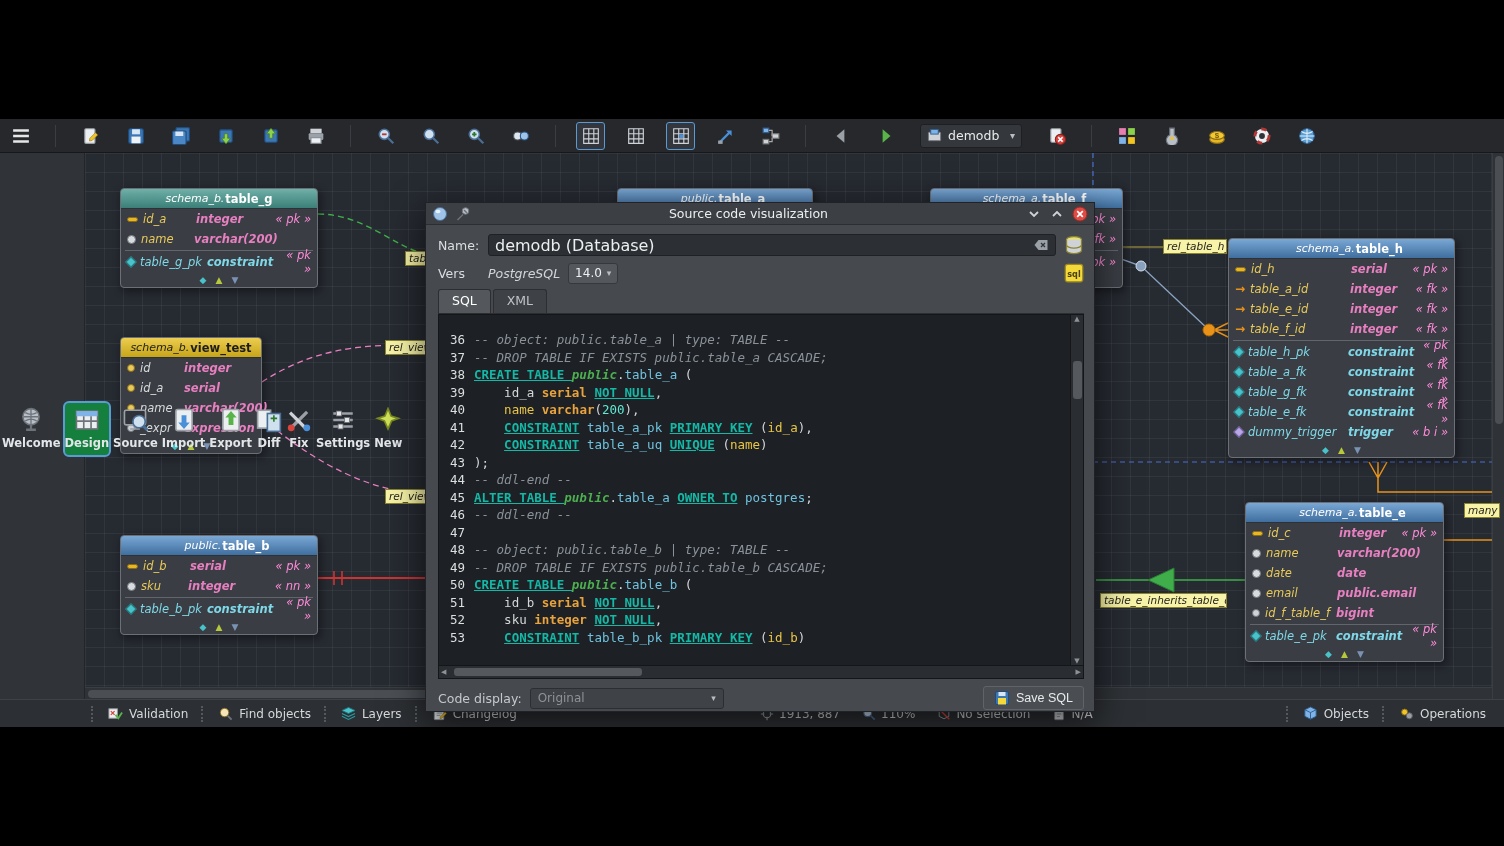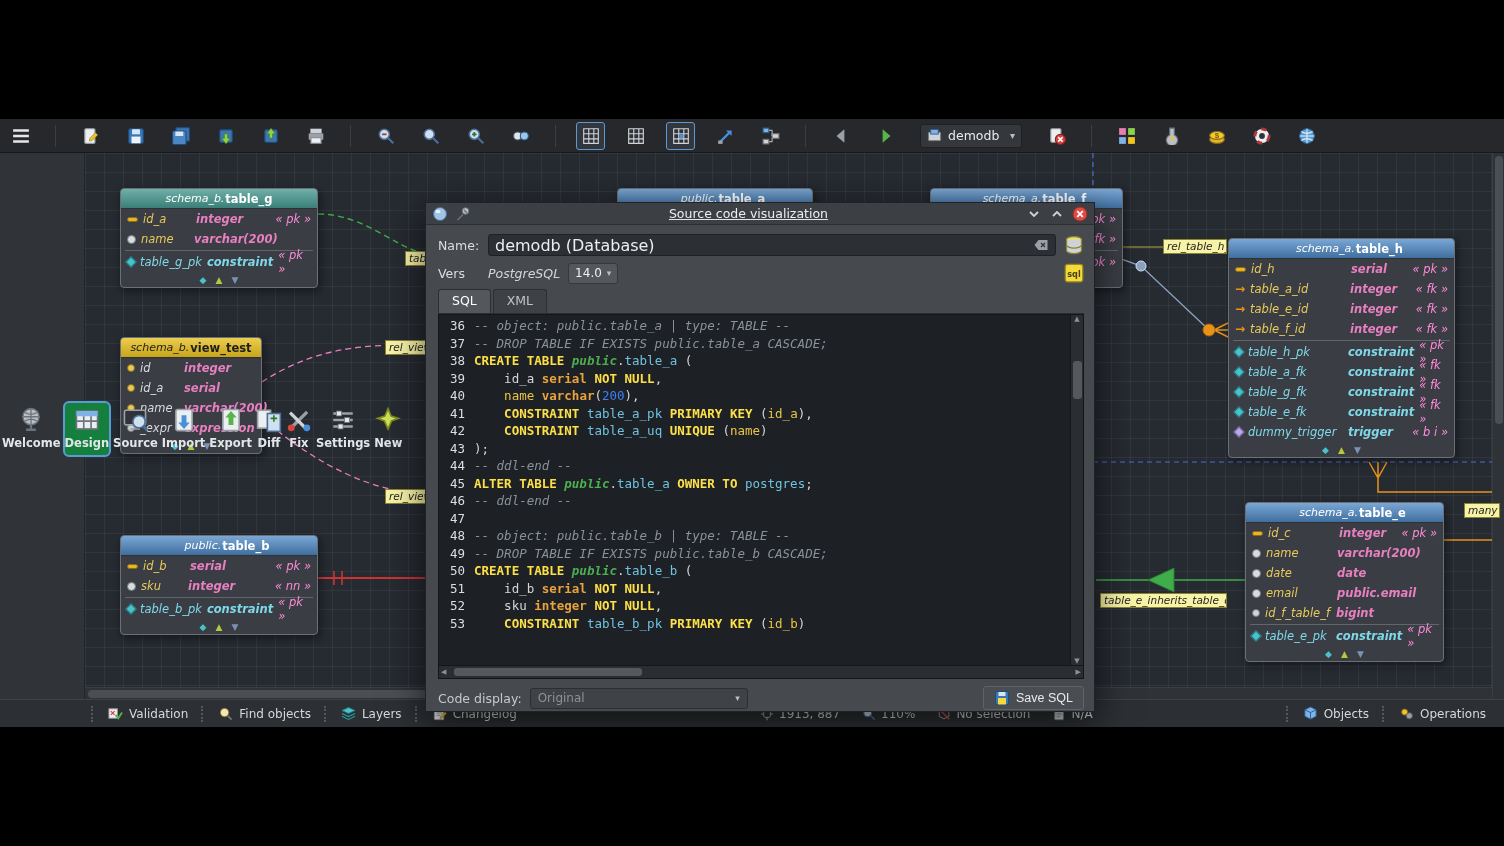--- a/index.html
+++ b/index.html
@@ -43,21 +43,21 @@
   .hdr.blue{background:linear-gradient(#7aa7d4,#3f6f9f);padding-left:16px;}
   .hdr.teal{background:linear-gradient(#6fb0a8,#3a7f78);}
   .hdr.yellow{background:linear-gradient(#eccd4e,#c7a51a);color:#1d1d1d;}
   .hdr .schema{font-style:italic;font-size:11px;}
   .hdr .tname{font-weight:bold;font-size:11.5px;}
   .trow{height:20px;display:flex;align-items:center;padding:0 6px;gap:5px;font-style:italic;}
   .trow .nm{flex:0 0 auto;}
   .trow.attr .nm{color:#e8c95a;}
   .trow.plain .nm{color:#d8dadc;}
   .trow .tp{color:#e87fc0;font-weight:bold;}
-  .trow .tag{margin-left:auto;color:#ff8ad8;}
+  .trow .tag{margin-left:auto;color:#ff8ad8;text-align:right;}
   .trow.constraint .nm,.trow.constraint .tp{color:#7fd8e8;}
   .sep{border-top:1px solid #61666d;margin:1px 4px;}
   .ft{height:15px;display:flex;align-items:center;justify-content:center;gap:9px;font-size:9px;font-style:normal;}
   .fi.d{color:#49c2c9;} .fi.u{color:#b5c93a;} .fi.w{color:#7a93b5;}
   .ri{display:inline-block;flex:0 0 auto;}
   .ri-pk{width:11px;height:5px;background:#e8b622;border:1px solid #8a6d1a;border-radius:3px;}
   .ri-col{width:9px;height:9px;background:#d9dcdf;border:1px solid #74797f;border-radius:50%;}
   .ri-fk{color:#e8921a;font-weight:bold;font-style:normal;font-size:12px;line-height:10px;}
   .ri-constraint{width:8px;height:8px;background:#49c2c9;border:1px solid #1f7a80;transform:rotate(45deg);}
   .ri-trigger{width:8px;height:8px;background:#b9a7e8;border:1px solid #6f5fa0;transform:rotate(45deg);}
@@ -66,59 +66,59 @@
   .rlabel{position:absolute;background:#f7f3a8;border:1px solid #8a8430;color:#26241a;font-size:10.5px;font-style:italic;
           padding:0 3px;height:15px;line-height:13px;white-space:nowrap;overflow:hidden;}
   .cv-vscroll{position:absolute;right:0;top:0;width:12px;height:546px;background:#2f3236;border-left:1px solid #3a3d41;}
   .cv-vscroll .thumb{position:absolute;left:2px;top:3px;width:8px;height:268px;background:#4b4f54;border-radius:4px;}
   .cv-hscroll{position:absolute;left:0;top:534px;width:1407px;height:12px;background:#2f3236;border-top:1px solid #3a3d41;}
   .cv-hscroll .thumb{position:absolute;left:3px;top:2px;width:376px;height:8px;background:#4b4f54;border-radius:4px;}
   
   .dialog{position:absolute;left:425px;top:202px;width:670px;height:510px;background:#46494e;border:1px solid #202227;
           box-shadow:0 10px 34px rgba(0,0,0,.65);z-index:9;color:#e2e4e6;font-size:13px;display:flex;flex-direction:column;}
   .dlg-titlebar{height:22px;background:#3c3f43;border-bottom:1px solid #2c2e32;display:flex;align-items:center;
-                padding:0 6px;gap:7px;flex:0 0 auto;text-decoration:underline;}
+                padding:0 6px;gap:7px;flex:0 0 auto;}
   .dlg-title{flex:1;text-align:center;font-size:12.5px;color:#eceef0;}
   .dlg-ico{display:inline-flex;align-items:center;justify-content:center;flex:0 0 auto;}
   .dlg-body{flex:1;display:flex;flex-direction:column;padding:8px 10px 0 12px;min-height:0;}
   .dlg-row{display:flex;align-items:center;gap:8px;height:24px;margin-bottom:4px;flex:0 0 auto;}
   .dlg-row label{width:42px;color:#dcdee0;font-size:12.5px;flex:0 0 auto;}
   .field{flex:1;height:22px;background:#2c2f33;border:1px solid #1f2125;border-radius:3px;display:flex;align-items:center;
          padding:0 6px;gap:6px;color:#eceef0;font-size:16px;}
   .field .ftext{flex:1;white-space:nowrap;overflow:hidden;}
   .pg-engine{font-style:italic;color:#d3d6d9;font-size:12.5px;}
   .mini-combo{height:21px;background:#54585d;border:1px solid #35383c;border-radius:3px;display:flex;align-items:center;
               gap:5px;padding:0 6px;font-size:12px;color:#eef0f2;}
   .mini-combo .arr,.combo .arr{font-size:9px;color:#b9bcc0;}
   .dlg-tabs{display:flex;gap:2px;flex:0 0 auto;height:25px;margin-bottom:0;border-bottom:1px solid #2c2e32;padding-left:0;}
   .tab{padding:3px 13px 0 13px;font-size:12.5px;color:#c0c3c6;background:#3e4145;border:1px solid #2c2e32;
        border-bottom:none;border-radius:3px 3px 0 0;cursor:pointer;}
   .tab.active{background:#54585d;color:#fff;}
   .code-wrap{flex:1;display:flex;min-height:0;border:1px solid #141618;background:#1d2024;}
   .code{flex:1;overflow:hidden;font-family:"DejaVu Sans Mono",monospace;font-size:12.5px;line-height:17.5px;
-        white-space:pre;padding-top:2px;}
+        white-space:pre;padding-top:16px;}
   .cl{display:flex;}
   .cl .ln{width:26px;text-align:right;margin-right:9px;color:#dcdee0;flex:0 0 auto;}
   .cl .c{color:#8a9199;font-style:italic;}
-  .cl .k{color:#fde047;font-weight:bold;}
+  .cl .k{color:#14b8a6;font-weight:bold;text-decoration:underline;}
   .cl .s{color:#4caf50;font-weight:bold;font-style:italic;}
   .cl .i{color:#6fc3df;}
   .cl .t{color:#e8a33d;font-weight:bold;}
-  .cl .n{color:#3b82f6;}
+  .cl .n{color:#5eead4;}
   .cl .y{color:#e8c543;}
   .cl .p{color:#d4d6d8;}
   .vscroll{width:13px;background:#2a2d31;border-left:1px solid #141618;position:relative;flex:0 0 auto;
            display:flex;flex-direction:column;justify-content:space-between;align-items:center;color:#8f9295;font-size:7px;}
   .vscroll .thumb{position:absolute;left:2px;top:46px;width:9px;height:38px;background:#55585c;border-radius:3px;}
   .hscroll{height:13px;background:#2a2d31;border:1px solid #141618;border-top:none;position:relative;flex:0 0 auto;
            display:flex;justify-content:space-between;align-items:center;color:#8f9295;font-size:7px;padding:0 2px;}
   .hscroll .thumb{position:absolute;left:15px;top:2px;width:188px;height:8px;background:#55585c;border-radius:3px;}
   .cd-row{display:flex;align-items:center;gap:8px;height:26px;margin-top:6px;flex:0 0 auto;}
   .cd-row label{color:#c6c9cc;font-size:12.5px;}
-  .combo{width:218px;height:21px;background:#3f4246;border:1px solid #2c2e32;border-radius:3px;display:flex;
+  .combo{width:194px;height:21px;background:#3f4246;border:1px solid #2c2e32;border-radius:3px;display:flex;
          align-items:center;padding:0 7px;color:#8f9295;font-size:12px;}
   .combo span:first-child{flex:1;}
   .flat-btn{margin-left:auto;display:flex;align-items:center;gap:6px;background:#4a4d51;border:1px solid #606468;
             border-radius:3px;color:#e8eaec;font-size:12.5px;height:24px;padding:0 10px;cursor:pointer;}
   .dlg-footer{flex:0 0 auto;height:38px;background:#393c40;border-top:1px solid #26282c;display:flex;align-items:center;
               padding:0 10px;margin-top:6px;}
   .logo{font-family:"DejaVu Sans Mono",monospace;font-weight:bold;font-size:20px;color:#f2f3f4;letter-spacing:-1px;}
   .ok-btn{margin-left:auto;display:flex;align-items:center;gap:5px;background:linear-gradient(#5a5e63,#474b50);
           border:1px solid #7a7e83;box-shadow:0 0 0 1px #3f6f9f;border-radius:3px;color:#f2f3f4;font-size:12.5px;
           height:23px;padding:0 10px;cursor:pointer;}

